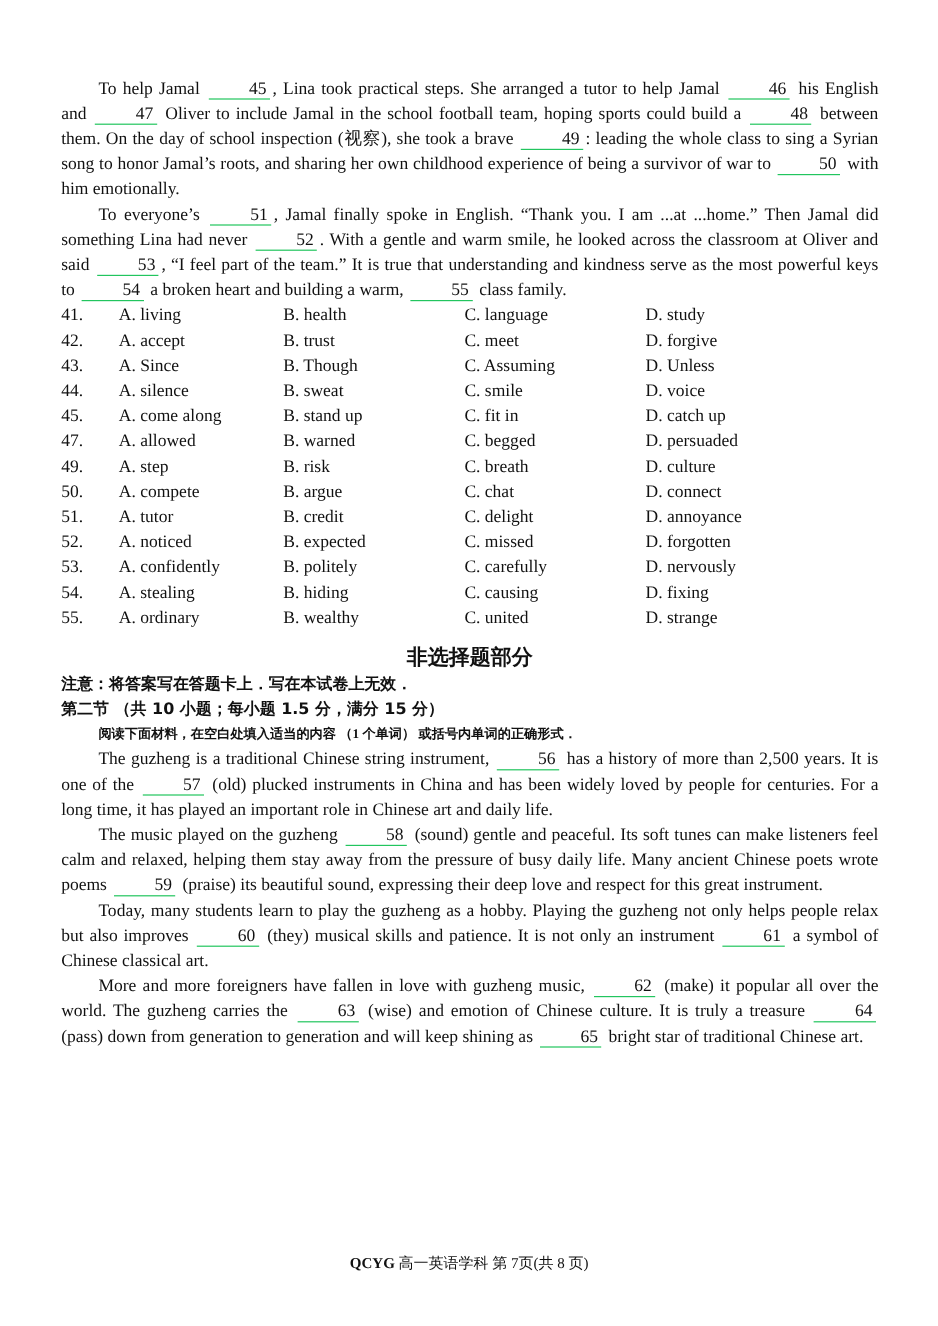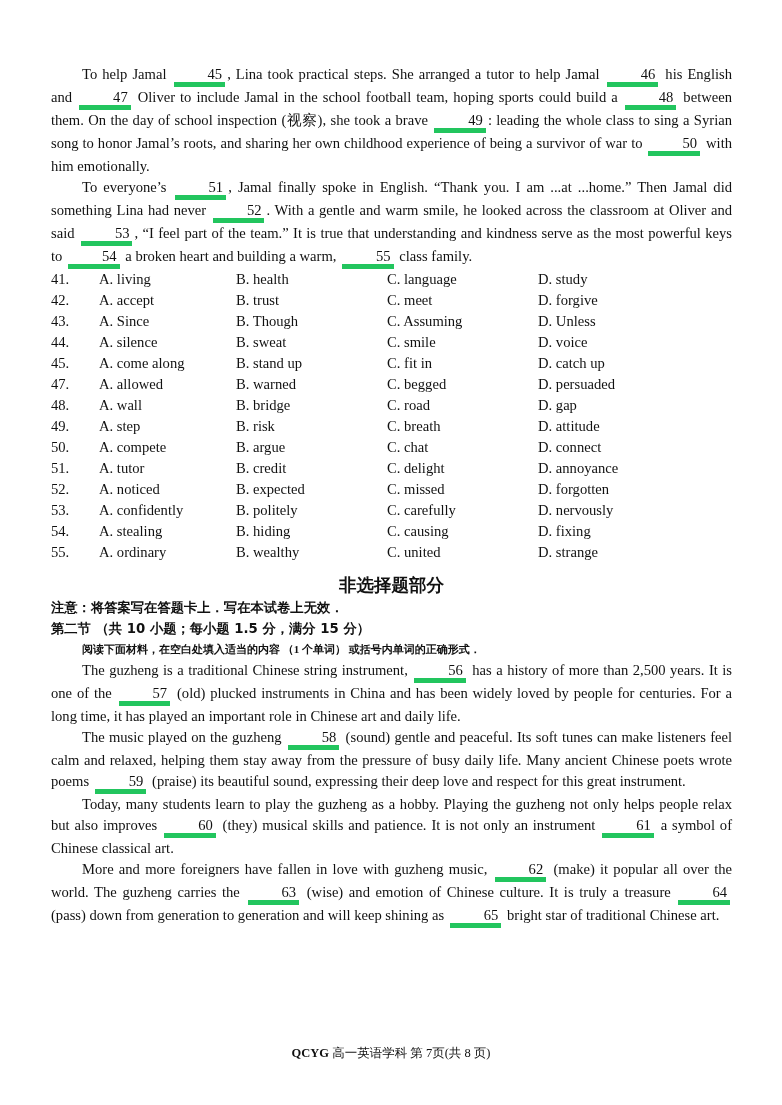--- a/index.html
+++ b/index.html
@@ -1,20 +1,20 @@
 <!DOCTYPE html>
 <html><head>
 <meta charset="utf-8">
 <style>
   html, body { margin: 0; padding: 0; background: #ffffff; }
   body { width: 782px; height: 1105px; position: relative; overflow: hidden;
          font-family: "Liberation Serif", "DejaVu Serif", serif; color: #111; }
   .page { position: absolute; left: 51px; top: 64px; width: 681px; }
   p.para { margin: 0; font-size: 14.6px; line-height: 21px; text-align: justify; text-indent: 31px; }
-  .blank { display: inline-block; border-bottom: 5px solid #22c55e; min-width: 44px; text-align: right;
+  .blank { display: inline-block; border-bottom: 1px solid #22c55e; min-width: 44px; text-align: right;
            line-height: 16px; padding: 0 3px; margin: 0 2px; }
   .options { margin: 0; }
   .opt-row { display: flex; font-size: 14.6px; line-height: 21px; height: 21px; }
   .opt-num { width: 28px; }
   .opt-a { width: 137px; margin-left: 20px; }
   .opt-b { width: 151px; }
   .opt-c { width: 151px; }
   .opt-d { width: 150px; }
   .section-title { text-align: center; font-family: "DejaVu Sans", sans-serif; font-weight: bold;
                    font-size: 17.5px; margin-top: 10px; line-height: 24px; }
@@ -69,32 +69,25 @@
         <span class="opt-d">D. catch up</span>
       </div>
     <div class="opt-row">
         <span class="opt-num">47.</span>
         <span class="opt-a">A. allowed</span>
         <span class="opt-b">B. warned</span>
         <span class="opt-c">C. begged</span>
         <span class="opt-d">D. persuaded</span>
       </div>
     <div class="opt-row">
-        <span class="opt-num">48.</span>
-        <span class="opt-a">A. wall</span>
-        <span class="opt-b">B. bridge</span>
-        <span class="opt-c">C. road</span>
-        <span class="opt-d">D. gap</span>
-      </div>
-    <div class="opt-row">
         <span class="opt-num">49.</span>
         <span class="opt-a">A. step</span>
         <span class="opt-b">B. risk</span>
         <span class="opt-c">C. breath</span>
-        <span class="opt-d">D. attitude</span>
+        <span class="opt-d">D. culture</span>
       </div>
     <div class="opt-row">
         <span class="opt-num">50.</span>
         <span class="opt-a">A. compete</span>
         <span class="opt-b">B. argue</span>
         <span class="opt-c">C. chat</span>
         <span class="opt-d">D. connect</span>
       </div>
     <div class="opt-row">
         <span class="opt-num">51.</span>

